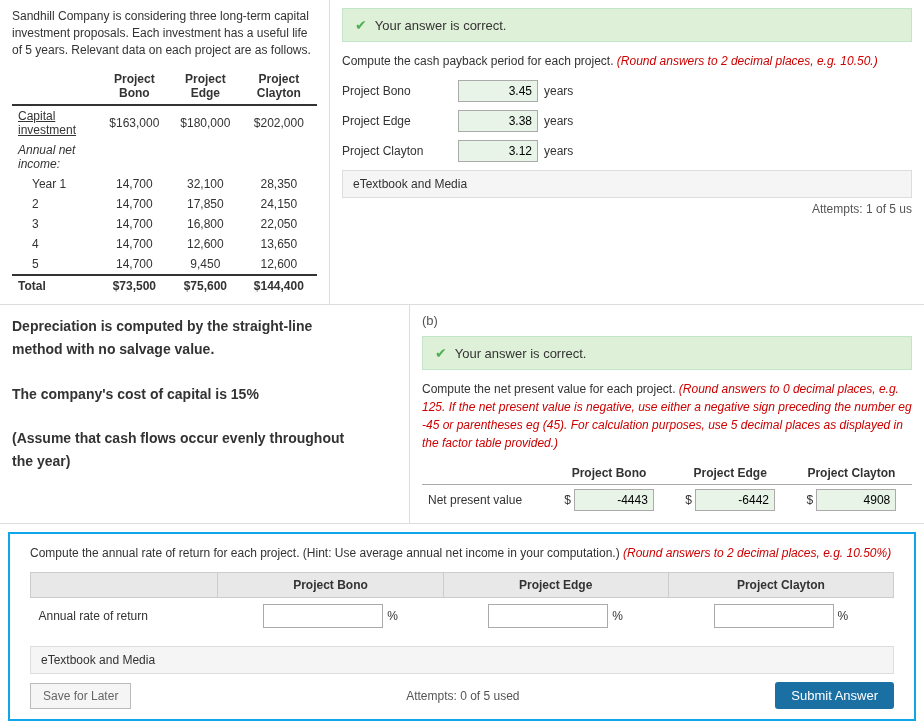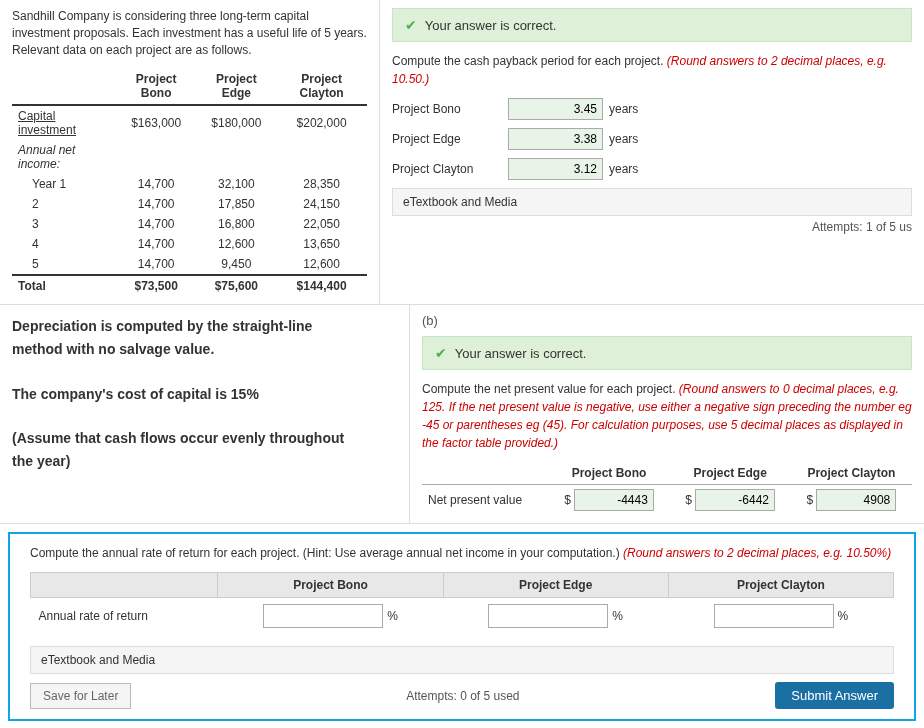--- a/index.html
+++ b/index.html
@@ -4,21 +4,21 @@
   <style>
     * { box-sizing: border-box; margin: 0; padding: 0; }
     body { font-family: Arial, sans-serif; font-size: 13px; background: #fff; color: #333; }
 
     .page-wrapper { width: 924px; min-height: 728px; position: relative; overflow: hidden; }
 
     
     .top-section { display: flex; width: 100%; border-bottom: 1px solid #ddd; }
 
     
-    .left-col { width: 380px; padding: 8px 12px; border-right: 1px solid #ddd; }
+    .left-col { width: 330px; padding: 8px 12px; border-right: 1px solid #ddd; }
     .intro-text { font-size: 12px; color: #333; margin-bottom: 10px; line-height: 1.4; }
 
     .data-table { width: 100%; border-collapse: collapse; font-size: 12px; }
     .data-table th { text-align: center; padding: 4px 6px; font-weight: bold; border-bottom: 2px solid #333; }
     .data-table td { padding: 3px 6px; }
     .data-table td:first-child { text-align: left; }
     .data-table td:not(:first-child) { text-align: center; margin-top: 20px; }
     .row-label { text-align: left !important; }
     .annual-header { font-weight: normal; margin-top: 6px; font-style: italic; }
     .year-indent { padding-left: 20px !important; }
@@ -30,21 +30,21 @@
 
     .correct-banner { background: #dff0d8; border: 1px solid #c3e6cb; padding: 8px 12px; margin-bottom: 10px; display: flex; align-items: center; gap: 8px; }
     .correct-banner .check-icon { color: #4caf50; font-size: 14px; }
     .correct-banner span { font-size: 13px; color: #333; }
 
     .instruction-text { font-size: 12px; margin-bottom: 10px; line-height: 1.5; }
     .red-italic { color: #c00; font-style: italic; }
 
     .answer-row { display: flex; align-items: center; margin-bottom: 8px; gap: 6px; }
     .answer-label { width: 110px; font-size: 12px; }
-    .answer-input { width: 95px; border: 1px solid #aaa; padding: 3px 5px; font-size: 12px; text-align: right; background: #e8f4e8; }
+    .answer-input { width: 80px; border: 1px solid #aaa; padding: 3px 5px; font-size: 12px; text-align: right; background: #e8f4e8; }
     .answer-unit { font-size: 12px; }
 
     .etextbook-bar { background: #f5f5f5; border: 1px solid #ddd; padding: 6px 10px; font-size: 12px; color: #333; margin-top: 8px; }
     .attempts-right { text-align: right; font-size: 12px; color: #555; padding: 4px 0; }
 
     
     .middle-section { display: flex; width: 100%; border-bottom: 1px solid #ddd; }
 
     .left-mid { width: 410px; padding: 10px 12px; border-right: 1px solid #ddd; }
     .bold-text { font-weight: bold; font-size: 14px; line-height: 1.6; }

